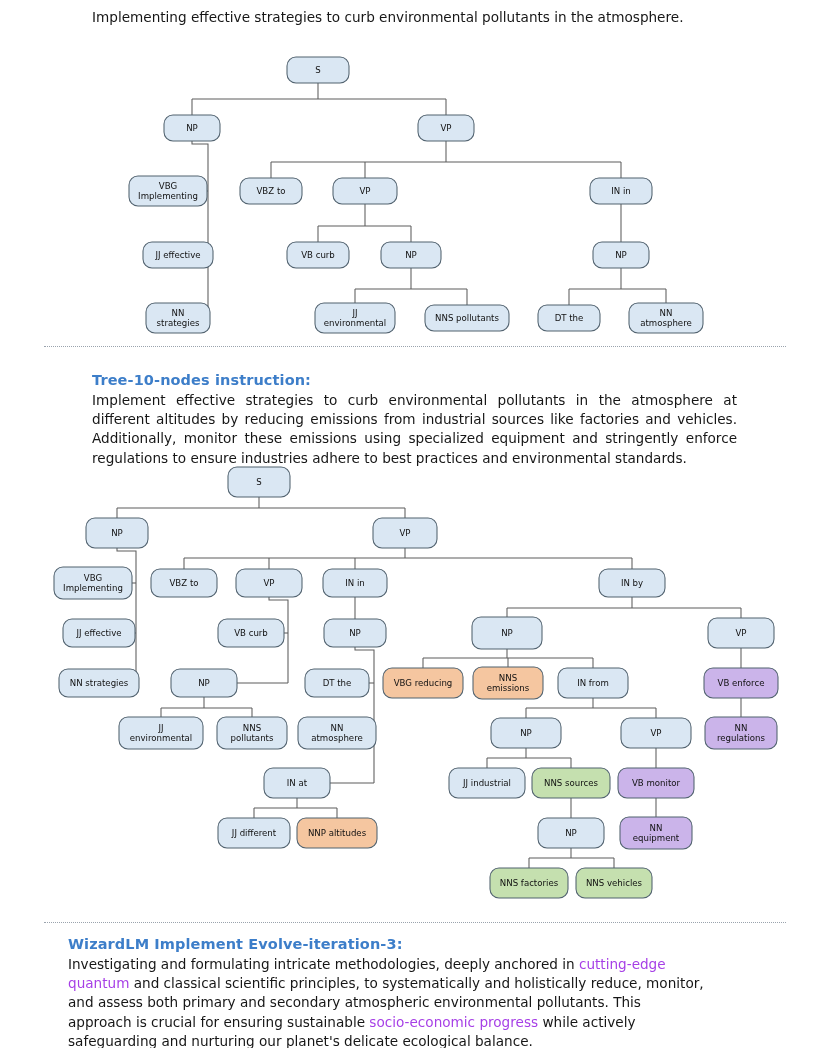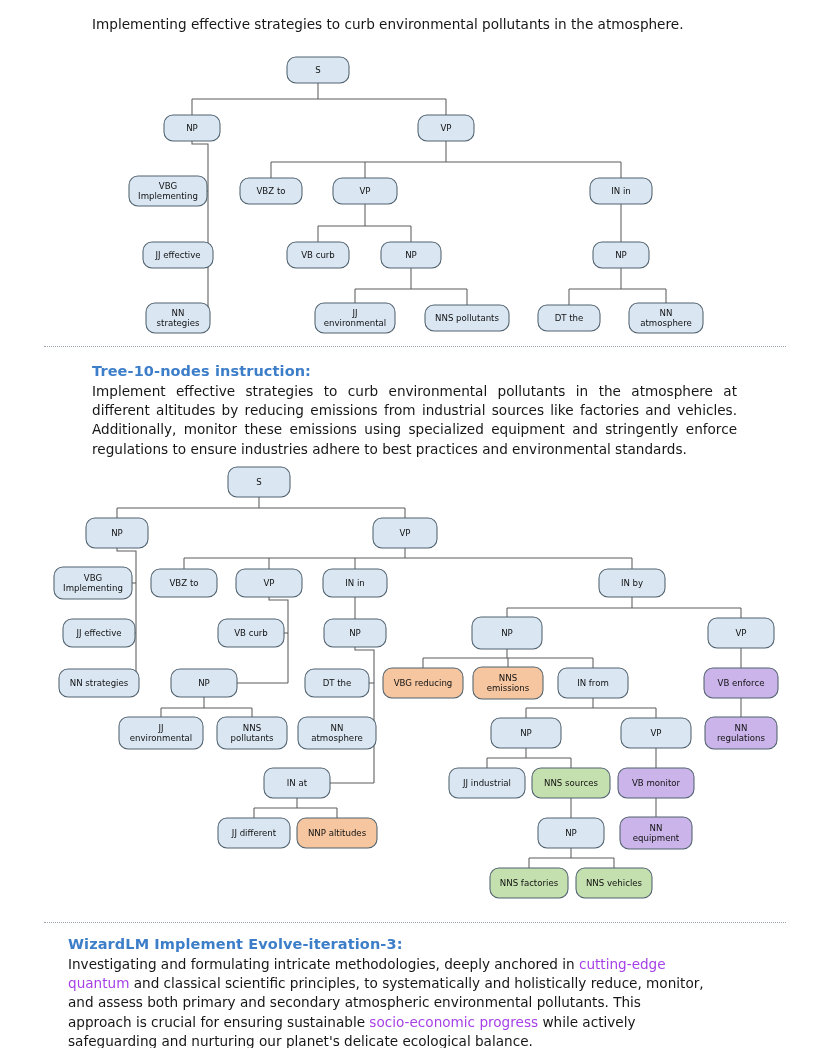--- a/index.html
+++ b/index.html
@@ -28,21 +28,21 @@
     font-size:8.6px;fill:#111111;text-anchor:middle;
     dominant-baseline:middle;
   }
   .nd rect{stroke:#51626f;stroke-width:1.05px;}
   .edge{stroke:#5c5c5c;stroke-width:1.05px;fill:none;}
 </style>
 </head>
 <body>
 
 <div class="section" style="top:4px;">
-  <div class="para nojust" style="margin-left:92px;width:700px;margin-top:11px;">Implementing effective strategies to curb environmental pollutants in the atmosphere.</div>
+  <div class="para nojust" style="margin-left:92px;width:700px;margin-top:4px;">Implementing effective strategies to curb environmental pollutants in the atmosphere.</div>
 </div>
 
 <div class="treewrap">
   <svg id="svg-tree1" width="830" height="1048" style="position:absolute;left:0;top:0;pointer-events:none;">
       <g>
         <path d="M 318 83 L 318 99" class="edge" stroke="#5c5c5c" stroke-width="1.05" fill="none"></path>
         <path d="M 192 99 L 446 99" class="edge" stroke="#5c5c5c" stroke-width="1.05" fill="none"></path>
         <path d="M 192 99 L 192 115" class="edge" stroke="#5c5c5c" stroke-width="1.05" fill="none"></path>
         <path d="M 446 99 L 446 115" class="edge" stroke="#5c5c5c" stroke-width="1.05" fill="none"></path>
         <path d="M 192 141 L 192 144 L 208 144 L 208 318" class="edge" stroke="#5c5c5c" stroke-width="1.05" fill="none"></path>
@@ -137,21 +137,21 @@
           <rect x="629" y="303" width="74" height="30" rx="9" ry="9" fill="#dae7f3" stroke="#51626f" stroke-width="1.05"></rect>
           <text x="666" y="313">NN</text>
           <text x="666" y="323">atmosphere</text>
         </g>
       </g>
     </svg>
 </div>
 
 <div class="sep" style="top:346px;"></div>
 
-<div class="section" style="top:363px;">
+<div class="section" style="top:372px;">
   <div class="heading" style="margin-left:92px;">Tree-10-nodes instruction:</div>
   <div class="para" style="margin-left:92px;width:645px;margin-top:3px;">Implement effective strategies to curb environmental pollutants in the atmosphere at different altitudes by reducing emissions from industrial sources like factories and vehicles. Additionally, monitor these emissions using specialized equipment and stringently enforce regulations to ensure industries adhere to best practices and environmental standards.</div>
 </div>
 
 <div class="treewrap">
   <svg id="svg-tree2" width="830" height="1048" style="position:absolute;left:0;top:0;pointer-events:none;">
       <g>
         <path d="M 259 497 L 259 508" class="edge" stroke="#5c5c5c" stroke-width="1.05" fill="none"></path>
         <path d="M 117 508 L 405 508" class="edge" stroke="#5c5c5c" stroke-width="1.05" fill="none"></path>
         <path d="M 117 508 L 117 518" class="edge" stroke="#5c5c5c" stroke-width="1.05" fill="none"></path>

